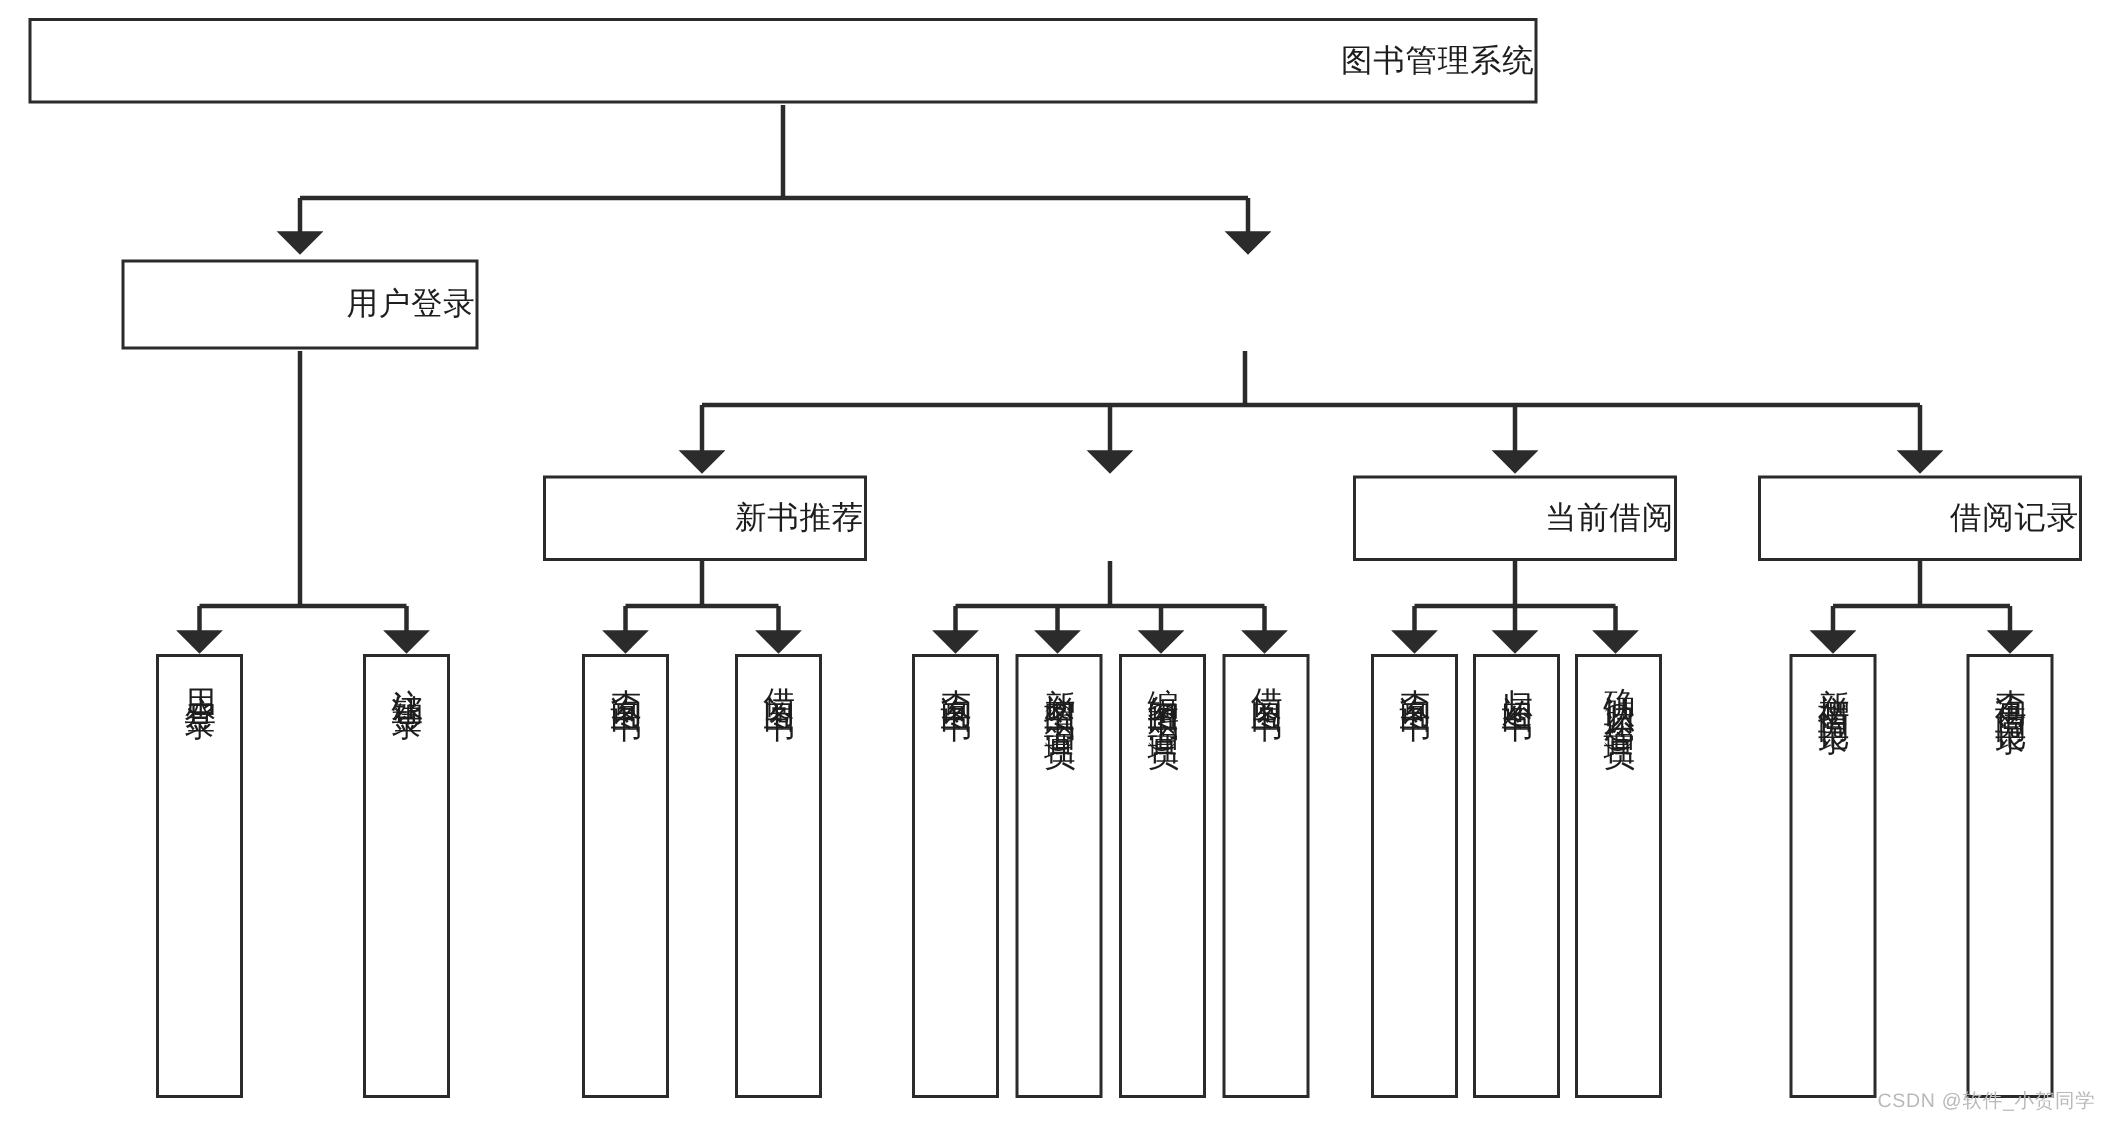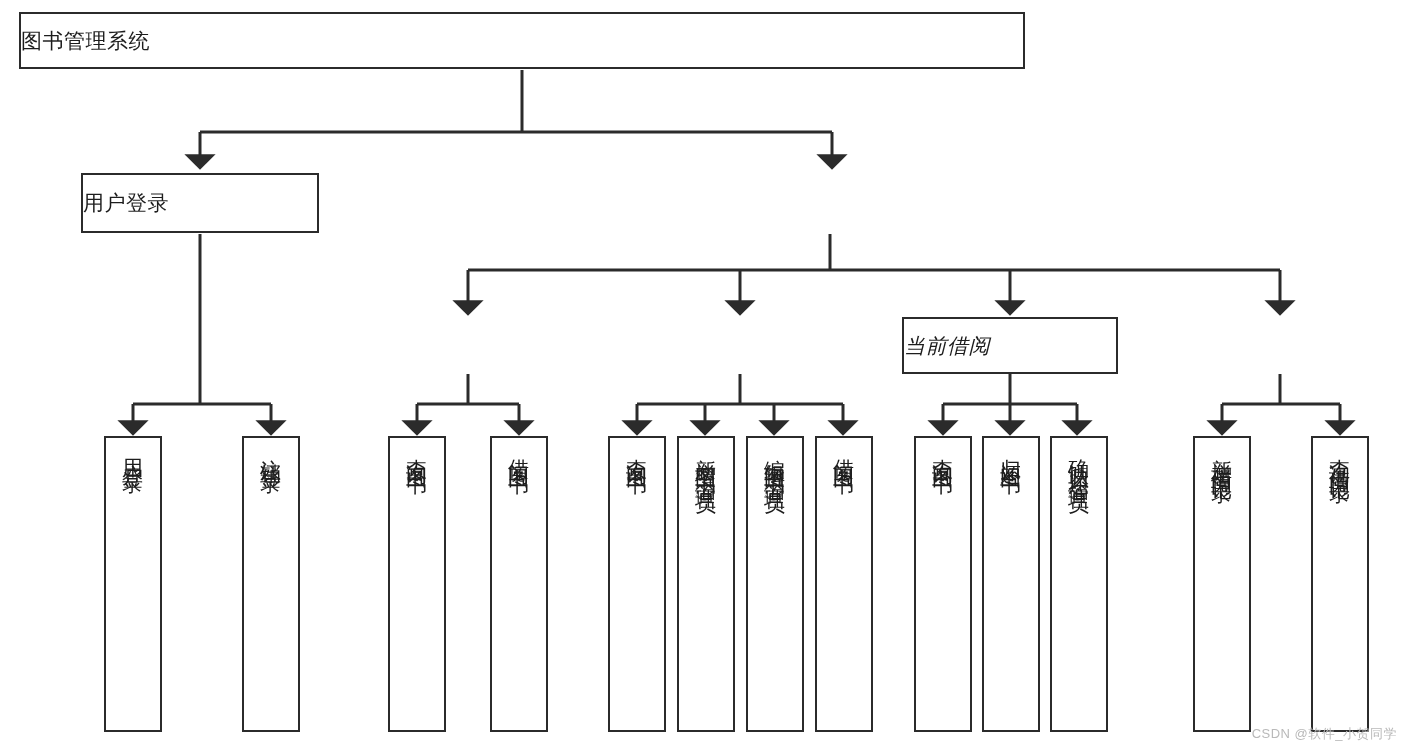--- a/index.html
+++ b/index.html
@@ -27,21 +27,21 @@
     height: 747px;
     pointer-events: none;
   }
   .node {
     position: absolute;
     box-sizing: border-box;
     background: #ffffff;
     border: 2.5px solid #2b2b2b;
     display: flex;
     align-items: center;
-    justify-content: flex-start;
+    justify-content: flex-end;
     color: #1d1d1d;
   }
   .node.horiz .label {
     writing-mode: horizontal-tb;
     font-size: 21px;
     letter-spacing: 0.5px;
     line-height: 1.1;
     white-space: nowrap;
   }
   .node.vert {
@@ -125,26 +125,32 @@
 
   <div class="node horiz" style="left:19px; top:12px; width:1006px; height:57px;">
     <span class="label">图书管理系统</span>
   </div>
 
   <div class="node horiz" style="left:81px; top:173px; width:238px; height:60px;">
     <span class="label">用户登录</span>
   </div>
 
 
-
-
-  <div class="node horiz" style="left:902px; top:317px; width:216px; height:57px;font-style:italic;">
+  <div class="node horiz" style="left:362px; top:317px; width:216px; height:57px;">
+    <span class="label">新书推荐</span>
+  </div>
+
+
+  <div class="node horiz" style="left:902px; top:317px; width:216px; height:57px;">
     <span class="label">当前借阅</span>
   </div>
 
+  <div class="node horiz" style="left:1172px; top:317px; width:216px; height:57px;">
+    <span class="label">借阅记录</span>
+  </div>
 
   <div class="node vert" style="left:104px; top:436px; width:58px; height:296px;">
     <span class="label">用户登录</span>
   </div>
 
   <div class="node vert" style="left:242px; top:436px; width:58px; height:296px;">
     <span class="label">注销登录</span>
   </div>
 
   <div class="node vert" style="left:388px; top:436px; width:58px; height:296px;">

